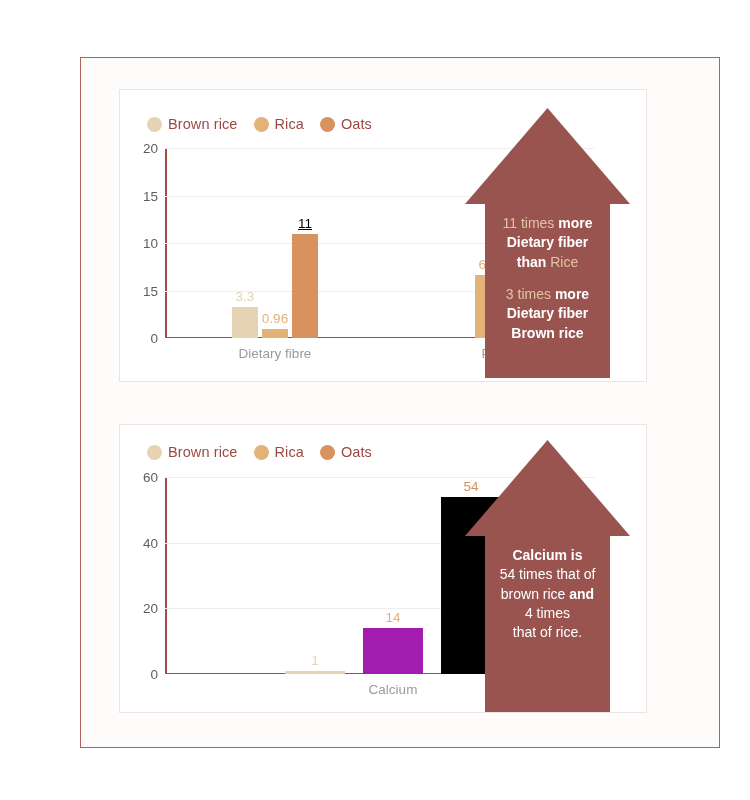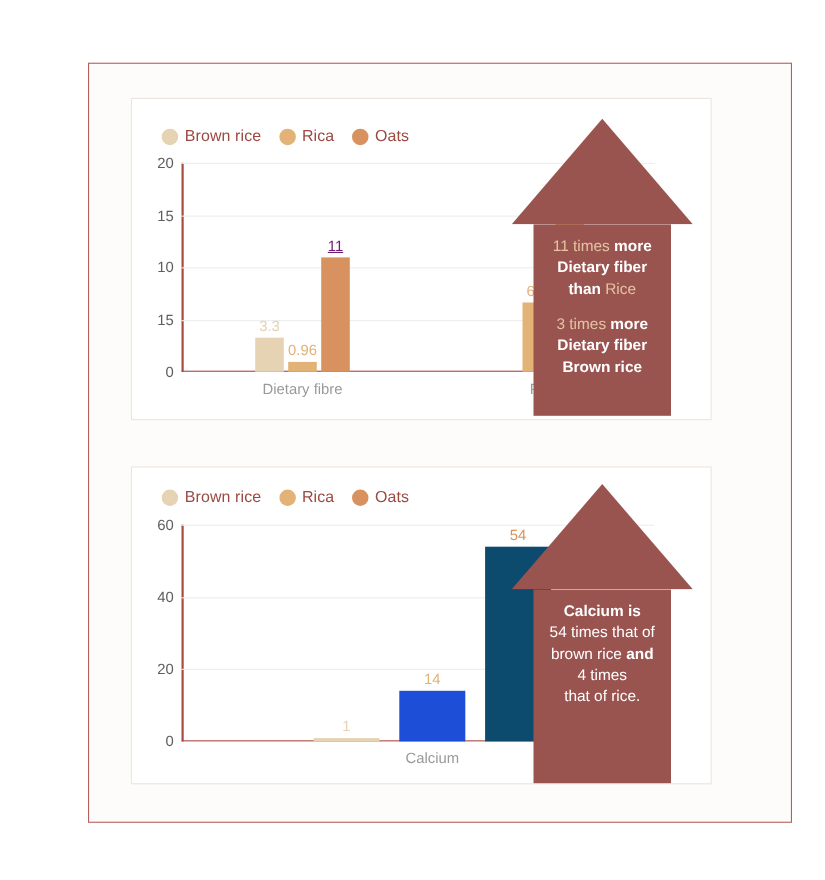--- a/index.html
+++ b/index.html
@@ -227,21 +227,21 @@
                 <span class="bar-value" style="color: rgb(229, 211, 179);">3.3</span>
               </div>
             </div>
             <div class="bar-slot" style="width: 26px;">
               <div class="bar" title="Rica: 0.96" style="height: 9.12px; background: rgb(226, 178, 119);">
                 <span class="bar-value" style="color: rgb(226, 178, 119);">0.96</span>
               </div>
             </div>
             <div class="bar-slot" style="width: 26px;">
               <div class="bar" title="Oats: 11" style="height: 104.5px; background: rgb(215, 146, 95);">
-                <span class="bar-value" style="color: #701a75; text-decoration: underline;">11</span>
+                <span class="bar-value" style="color: #000000; text-decoration: underline;">11</span>
               </div>
             </div>
             <span class="xlabel">Dietary fibre</span>
           </div>
           <div class="bar-group" style="flex: 1 1 0px; gap: 4px;">
             <div class="bar-slot" style="width: 26px;">
               <div class="bar" title="Rica: 6.6" style="height: 62.7px; background: rgb(226, 178, 119);">
                 <span class="bar-value" style="color: rgb(226, 178, 119);">6.6</span>
               </div>
             </div>
@@ -297,26 +297,26 @@
           <div class="gridline" style="top: 131.333px;"></div>
         </div>
       <div class="bar-groups">
           <div class="bar-group" style="flex: 1 1 0px; gap: 18px; margin-left: 26px;">
             <div class="bar-slot" style="width: 60px;">
               <div class="bar" title="Brown rice: 1" style="height: 3.28333px; background: rgb(229, 211, 179);">
                 <span class="bar-value" style="color: rgb(229, 211, 179);">1</span>
               </div>
             </div>
             <div class="bar-slot" style="width: 60px;">
-              <div class="bar" title="Rica: 14" style="height: 45.9667px; background: #1d4ed8;">
+              <div class="bar" title="Rica: 14" style="height: 45.9667px; background: #a21caf;">
                 <span class="bar-value" style="color: rgb(226, 178, 119);">14</span>
               </div>
             </div>
             <div class="bar-slot" style="width: 60px;">
-              <div class="bar" title="Oats: 54" style="height: 177.3px; background: #0c4a6e;">
+              <div class="bar" title="Oats: 54" style="height: 177.3px; background: #000000;">
                 <span class="bar-value" style="color: rgb(215, 146, 95);">54</span>
               </div>
             </div>
             <span class="xlabel">Calcium</span>
           </div>
         </div>
       <div class="tick-holder">
           <div class="ytick" style="top: 0px;">60</div>
           <div class="ytick" style="top: 65.6667px;">40</div>
           <div class="ytick" style="top: 131.333px;">20</div>

